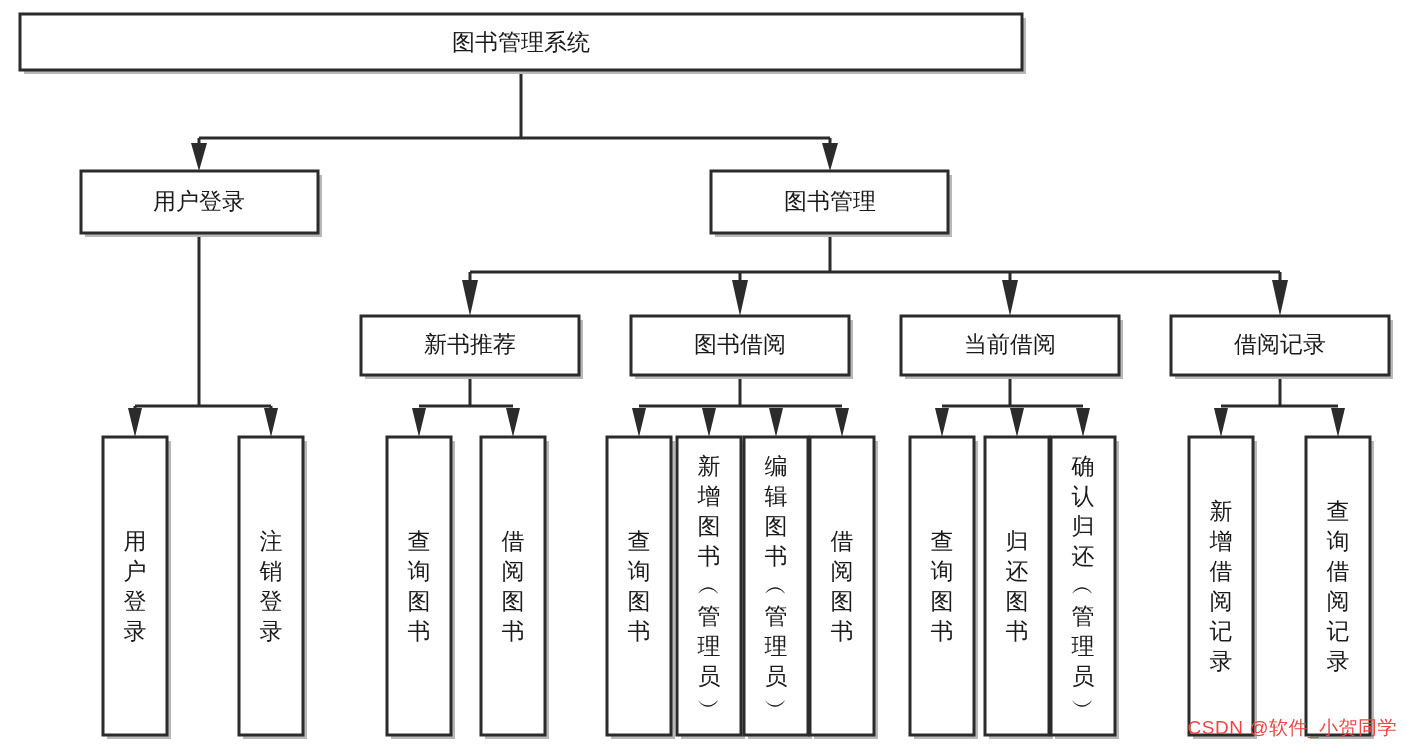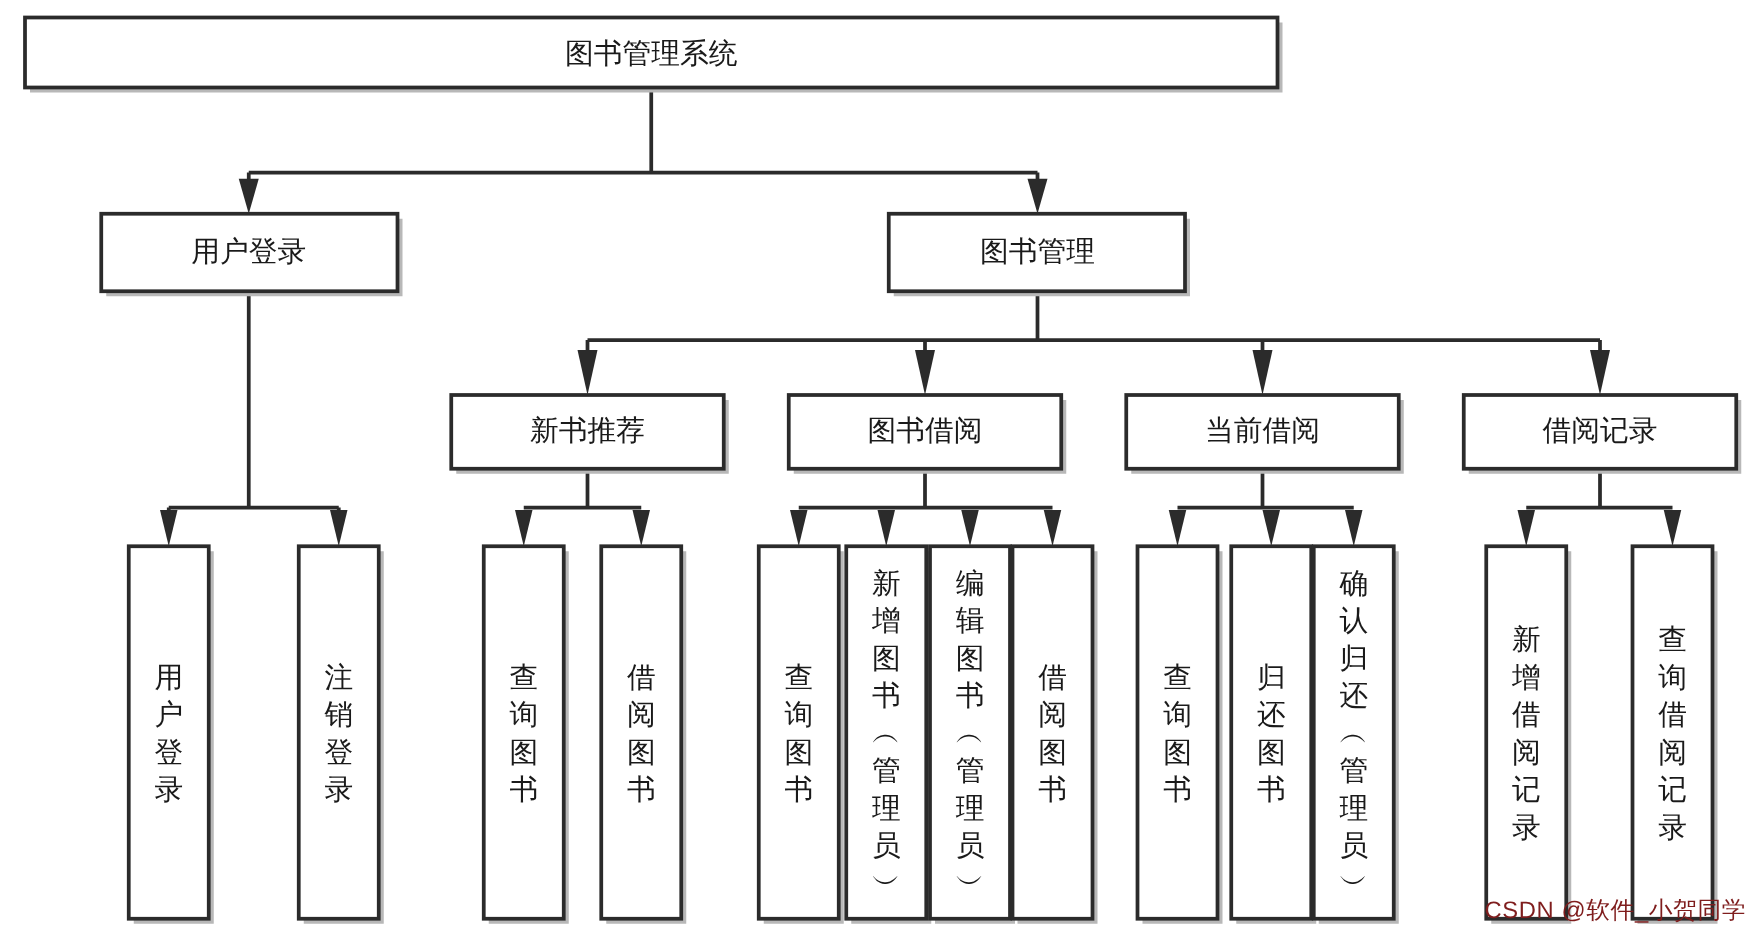--- a/index.html
+++ b/index.html
@@ -54,21 +54,21 @@
     font-size: 23px;
     fill: #1a1a1a;
     text-anchor: middle;
   }
   .watermark-text {
     position: absolute;
     right: 8px;
     bottom: 6px;
     font-family: "Liberation Sans", "DejaVu Sans", sans-serif;
     font-size: 19px;
-    color: #7f1d1d;
+    color: #ef4444;
     white-space: nowrap;
     letter-spacing: 0.5px;
   }
 </style>
 </head>
 <body>
 
 <div id="diagram-root">
 
   <svg id="tree-svg" viewBox="0 0 1405 747">

